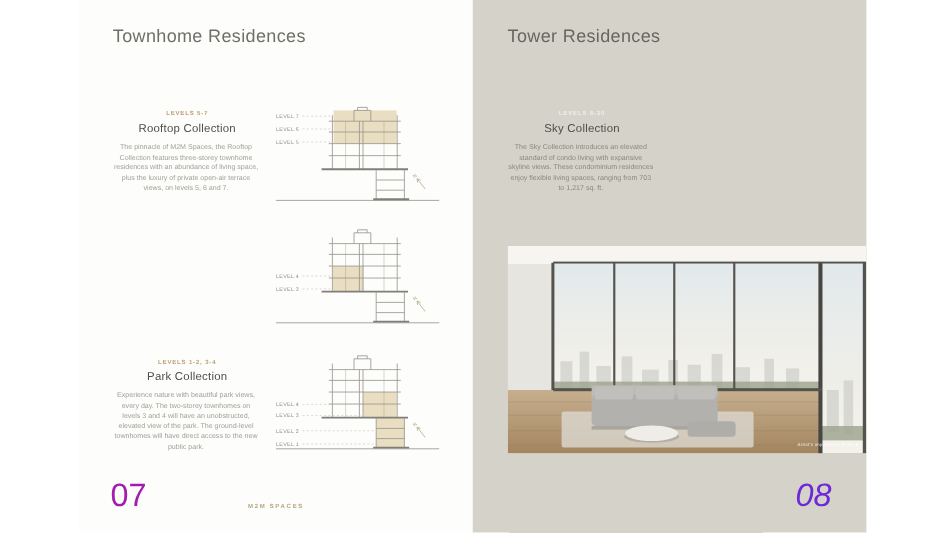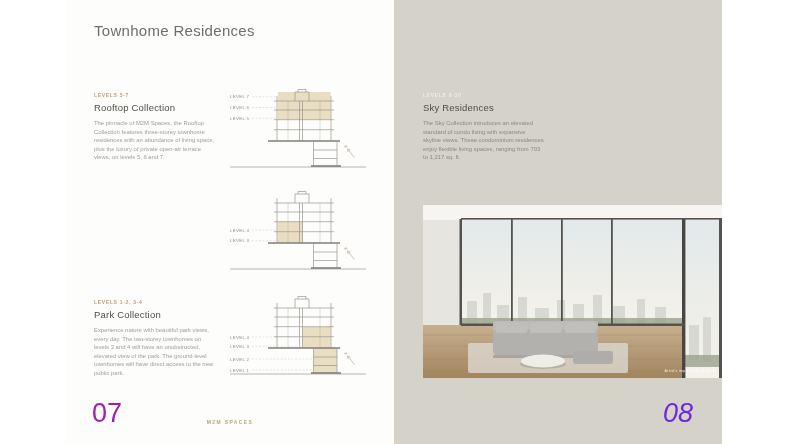--- a/index.html
+++ b/index.html
@@ -10,21 +10,21 @@
   *{margin:0;padding:0;box-sizing:border-box;}
   html,body{background:#ffffff;}
   body{font-family:"Liberation Sans","DejaVu Sans",sans-serif;}
   .canvas{position:relative;width:788px;height:444px;background:#ffffff;overflow:hidden;}
   .page{position:absolute;top:0;height:444px;width:328px;}
   .page-left{left:66px;background:var(--page-white);}
   .page-right{left:394px;background:var(--page-grey);}
   .page-title{position:absolute;top:22px;font-size:15px;font-weight:300;letter-spacing:.3px;color:var(--title-text);white-space:nowrap;}
   .page-left .page-title{left:28px;}
   .page-right .page-title{left:29px;color:#67665f;}
-  .section{position:absolute;width:124px;}
+  .section{position:absolute;width:124px;text-align:center;}
   .page-left .section{left:28px;}
   .page-right .section{left:29px;}
   .eyebrow{font-size:5px;font-weight:700;letter-spacing:.7px;color:var(--accent-gold);margin-bottom:4px;text-transform:uppercase;}
   .eyebrow.on-grey{color:#efede6;}
   .sec-heading{font-size:9.5px;font-weight:400;color:var(--heading-text);letter-spacing:.2px;margin-bottom:6px;}
   .sec-body{font-size:5.9px;line-height:1.45;color:var(--body-text);width:122px;}
   .page-right .sec-body{color:#8b897f;}
   .diagram{position:absolute;left:162px;width:140px;height:85px;}
   .hl{fill:var(--highlight-beige);}
   .leader{stroke:#c9c4b8;stroke-width:.5;stroke-dasharray:1.8 1.8;}
@@ -124,24 +124,25 @@
       <text class="lvl-label" x="2" y="65.5">LEVEL 2</text>
       <text class="lvl-label" x="2" y="76.5">LEVEL 1</text>
       <use href="#compass" transform="translate(122,64)"></use>
     </svg>
 
     <div class="page-num num-left">07</div>
     <div class="footer-brand">M2M SPACES</div>
   </div>
 
   <div class="page page-right">
+    <div class="page-title">Tower Residences</div>
 
     <div class="section" style="top:92px;">
       <div class="eyebrow on-grey">LEVELS 8-30</div>
-      <div class="sec-heading">Sky Residences</div>
+      <div class="sec-heading">Sky Collection</div>
       <div class="sec-body">The Sky Collection introduces an elevated standard of condo living with expansive skyline views. These condominium residences enjoy flexible living spaces, ranging from 703 to 1,217 sq. ft.</div>
     </div>
 
     <div class="photo">
       <svg viewBox="0 0 299 173" width="299" height="173">
         <defs>
           <linearGradient id="skyGrad" x1="0" y1="0" x2="0" y2="1">
             <stop offset="0" stop-color="#e2e9eb"></stop>
             <stop offset="0.7" stop-color="#f0efe9"></stop>
             <stop offset="1" stop-color="#f5f2ec"></stop>

